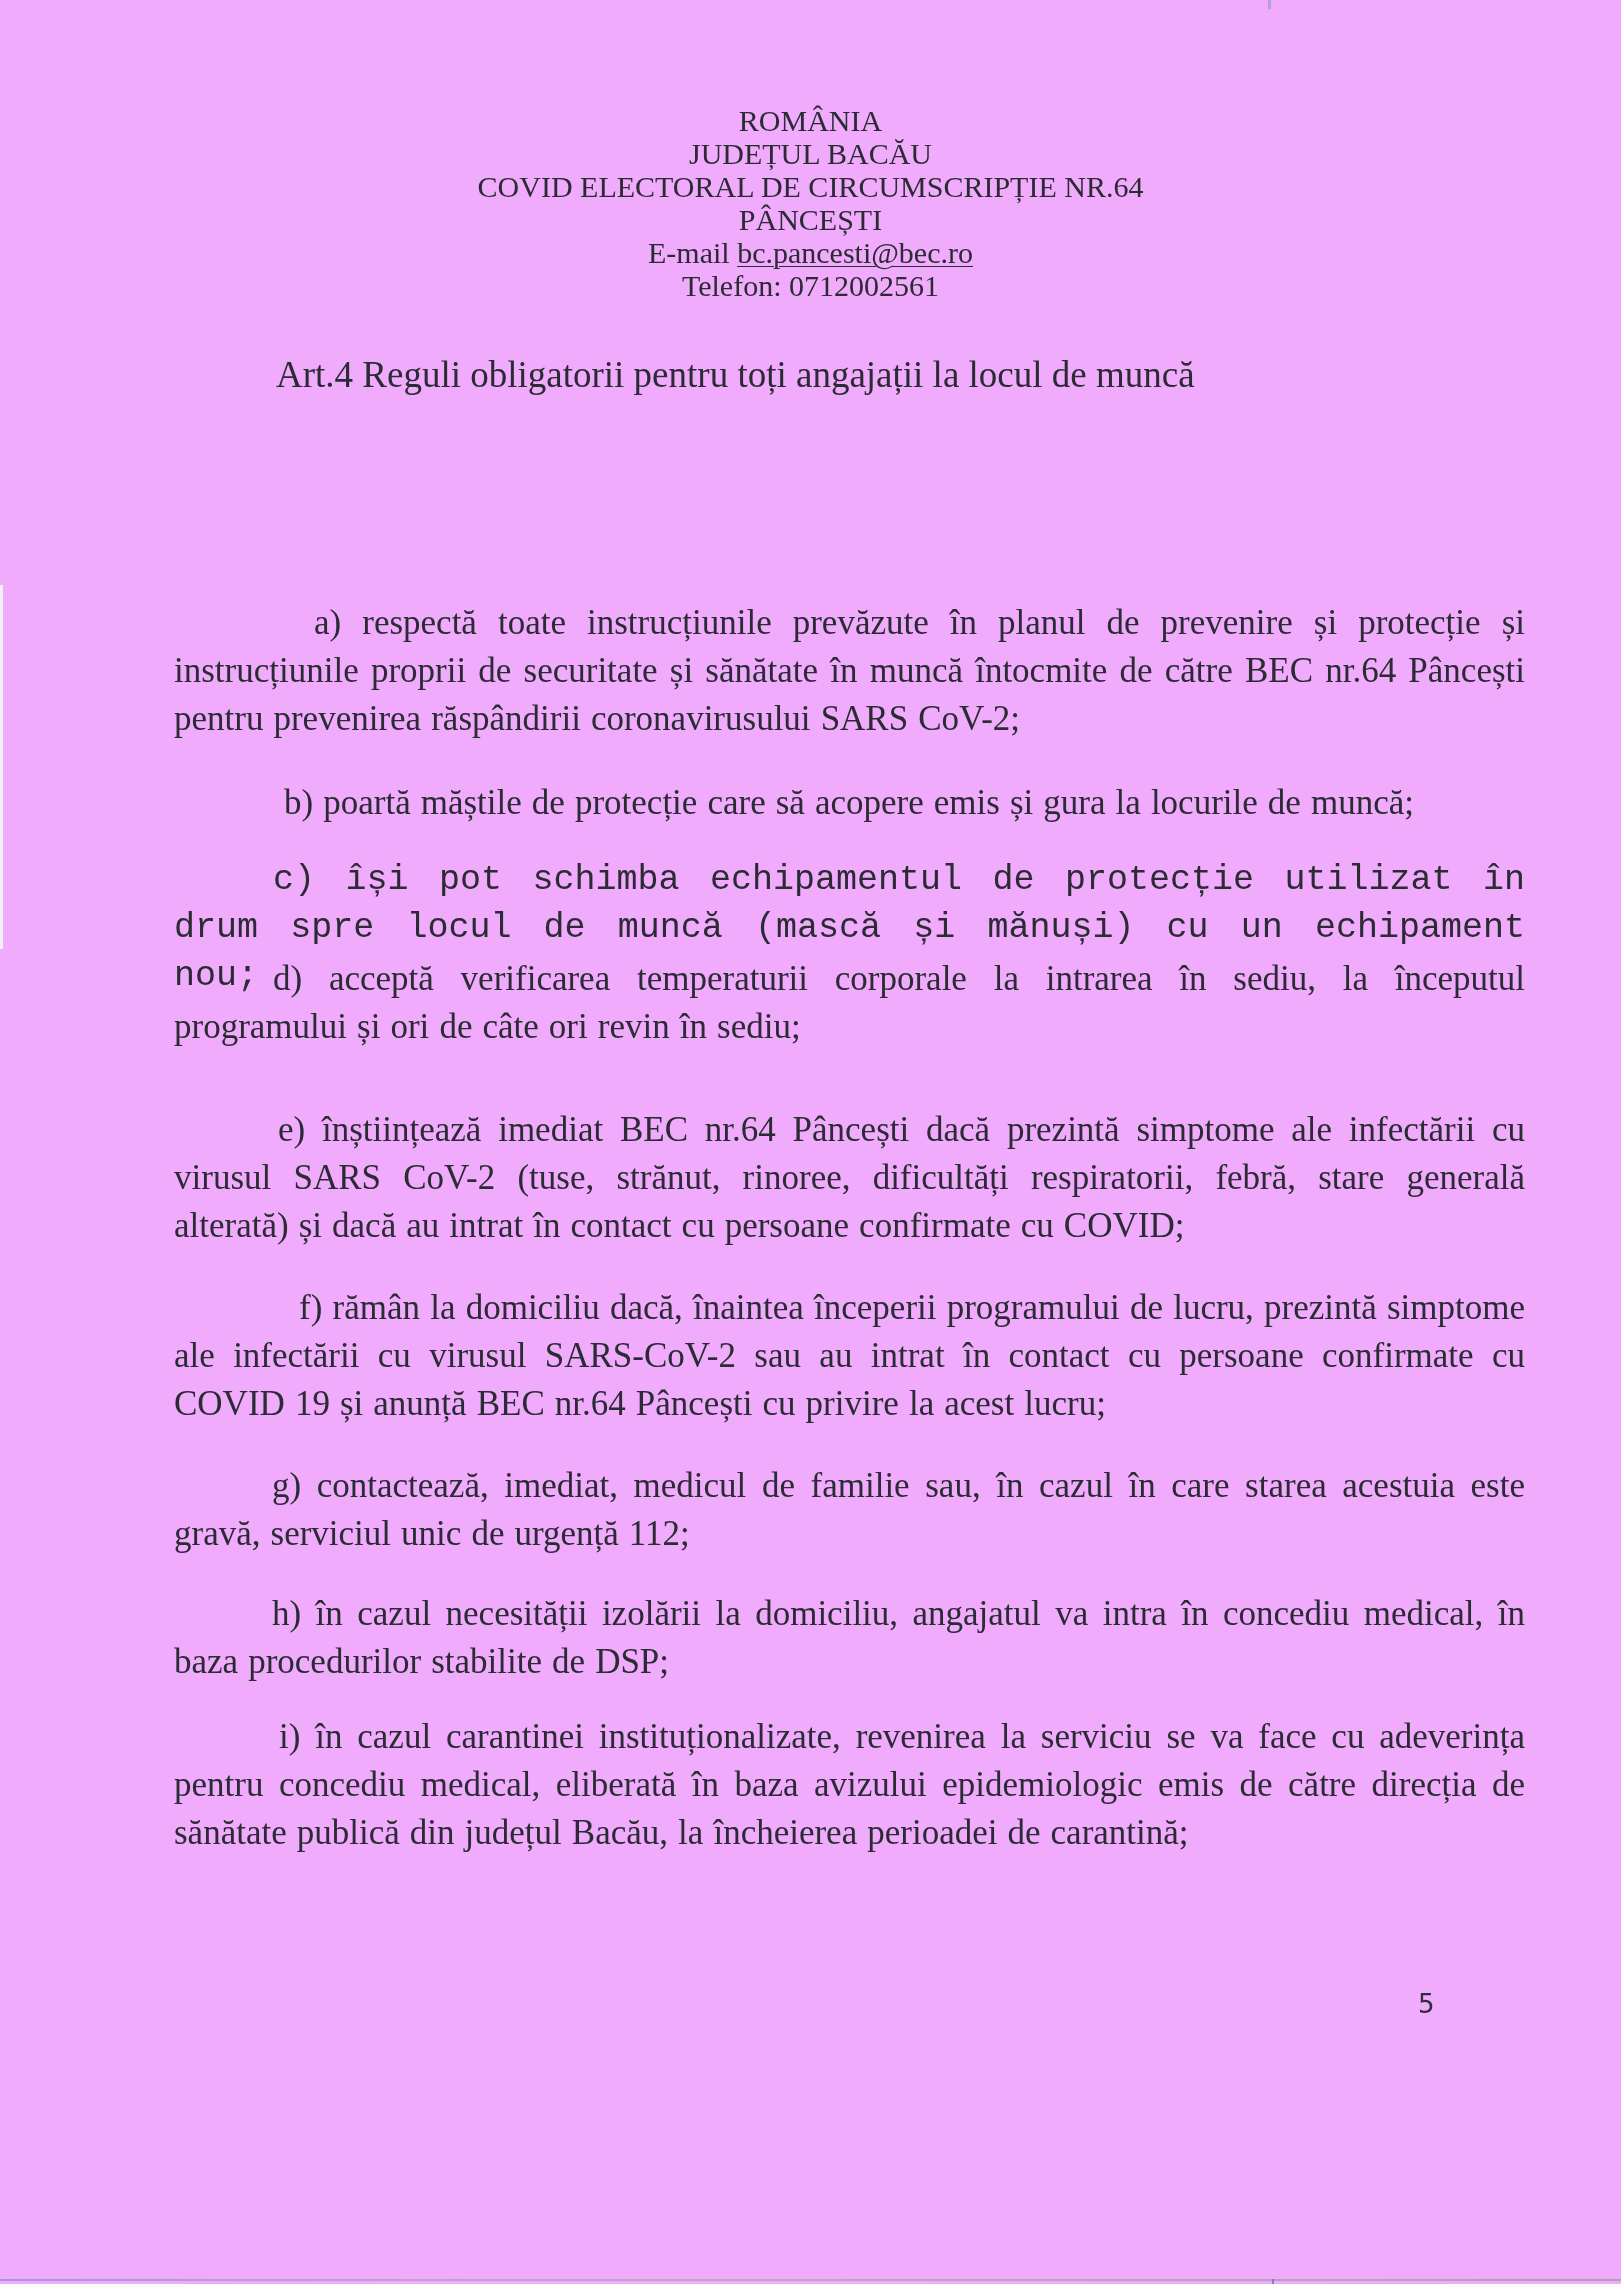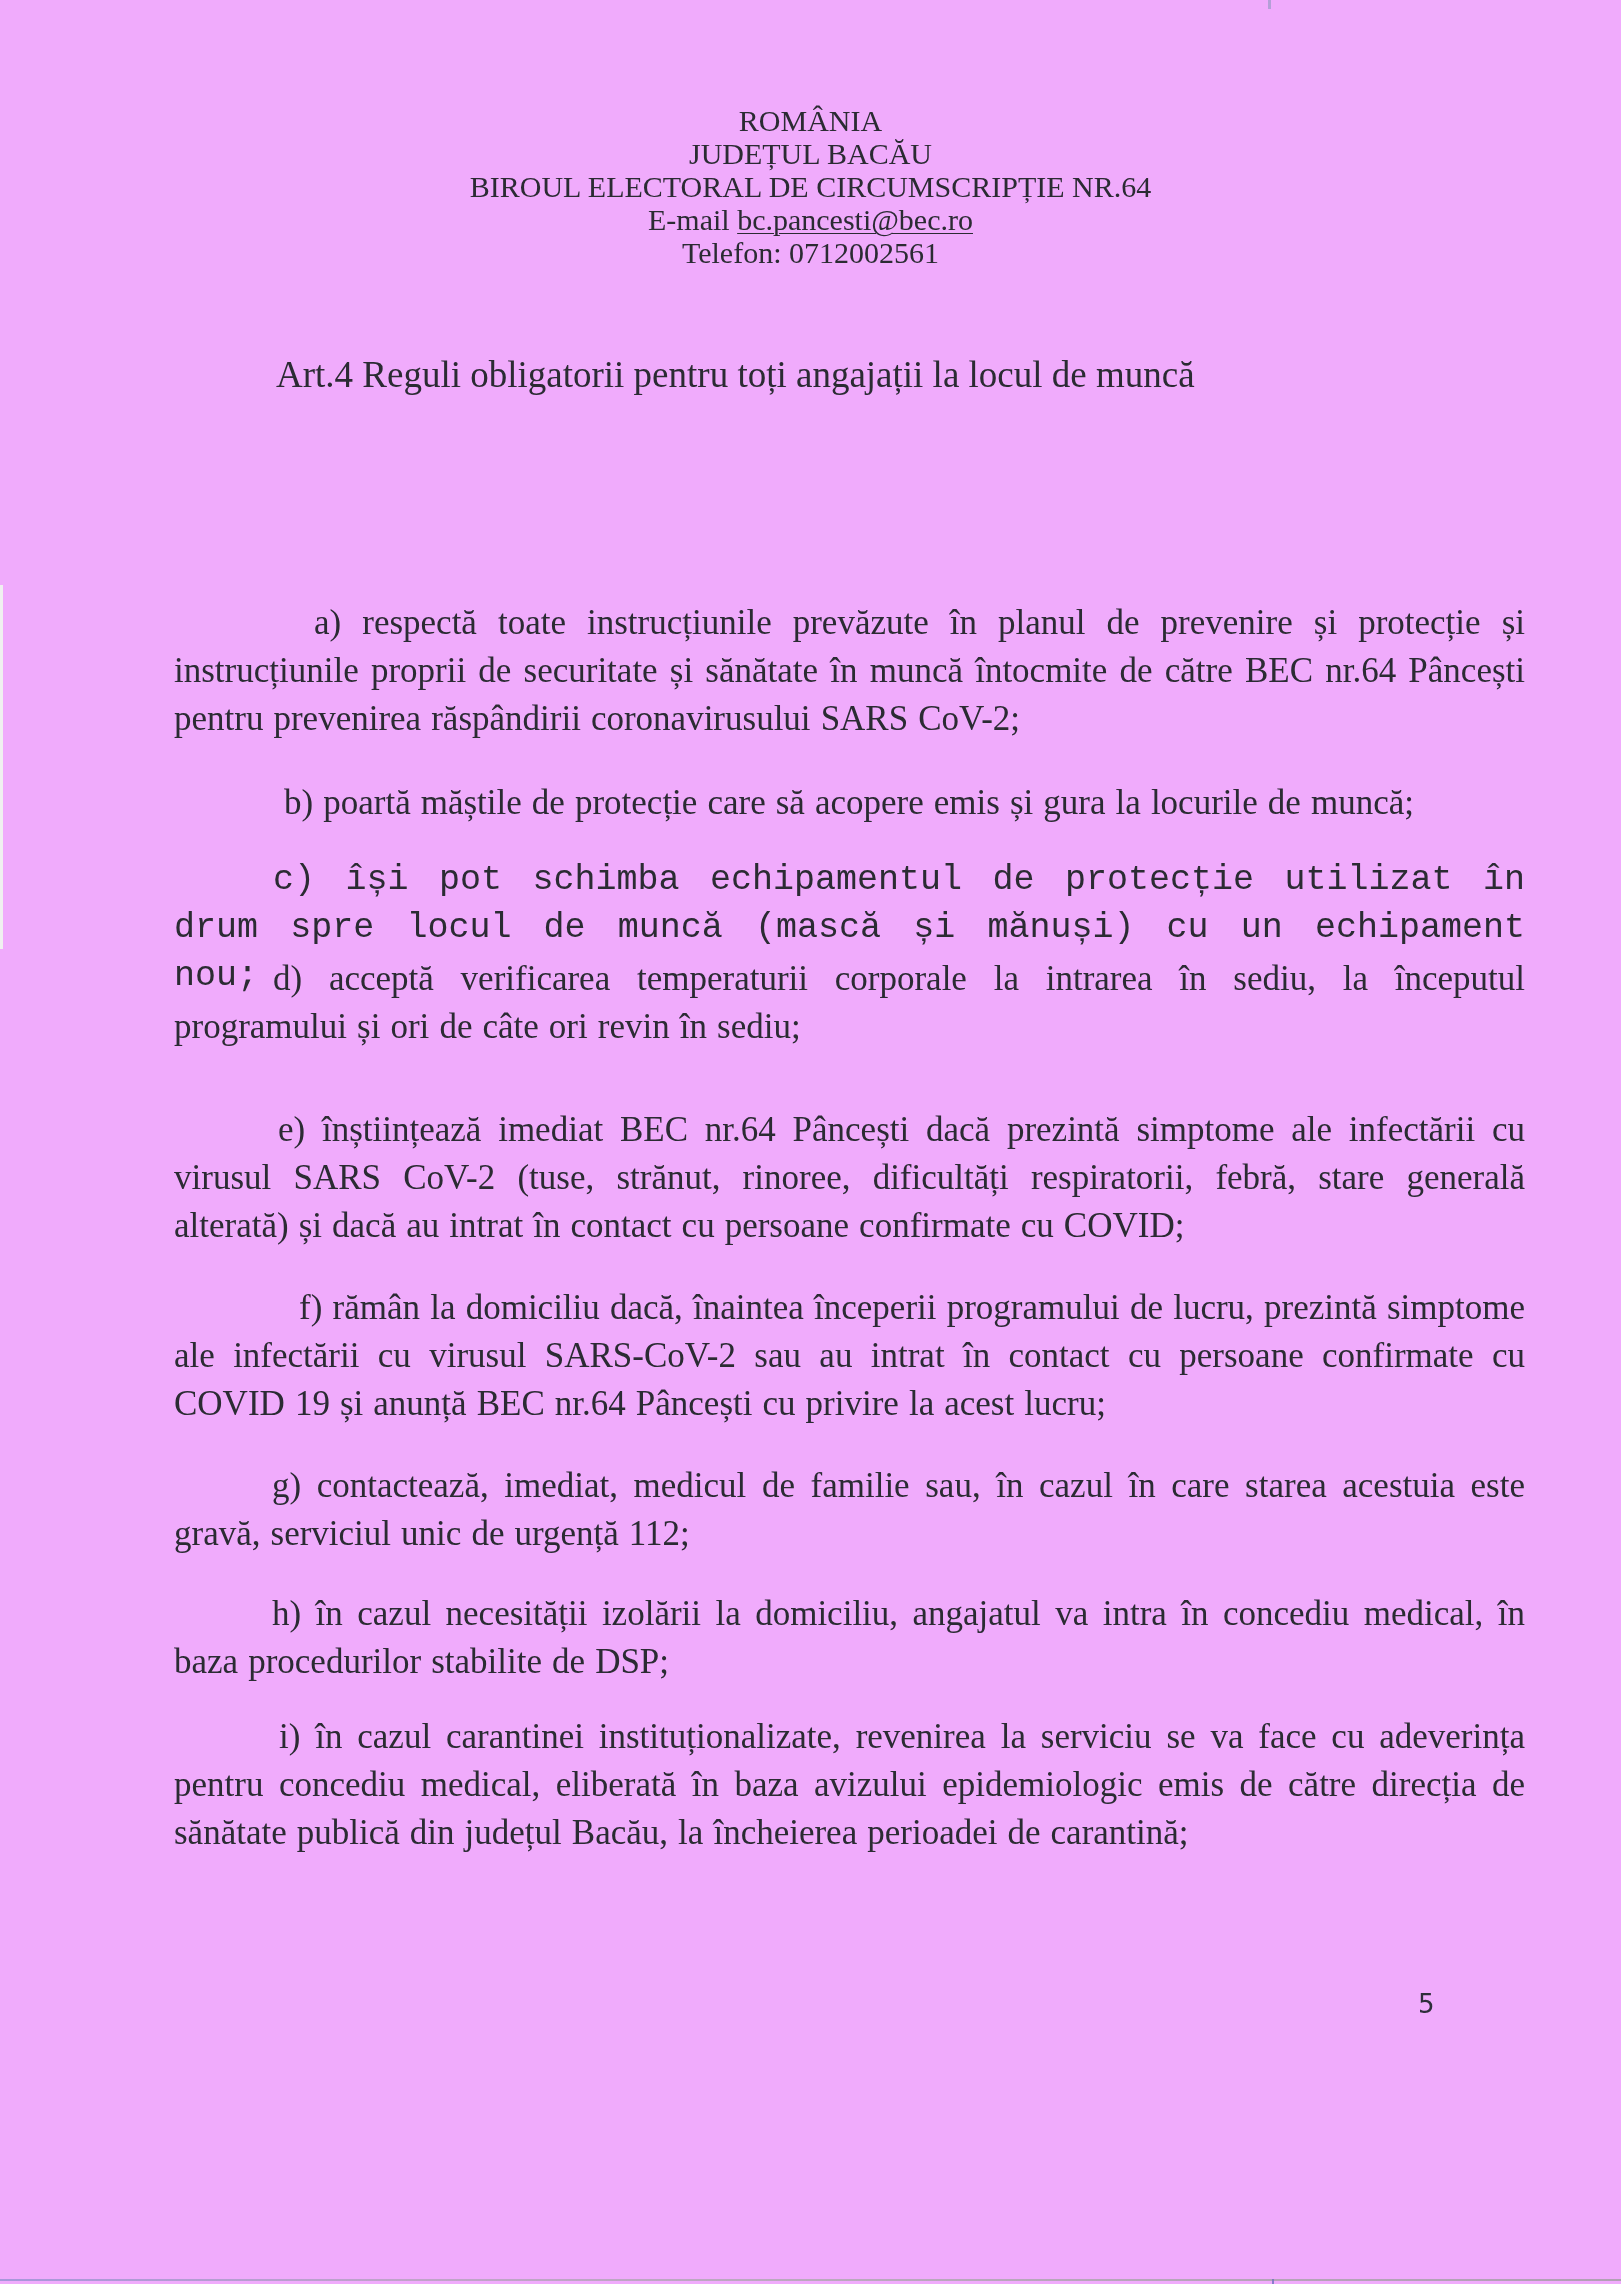--- a/index.html
+++ b/index.html
@@ -118,21 +118,22 @@
 <body>
 
 <div class="page">
 
   <div class="scan-tick"></div>
   <div class="scan-left-shadow"></div>
 
   <div class="header">
     <span class="hline">ROMÂNIA</span>
     <span class="hline">JUDEȚUL BACĂU</span>
-    <span class="hline">BIROUL ELECTORAL DE CIRCUMSCRIPȚIE NR.64</span>
+    <span class="hline">COVID ELECTORAL DE CIRCUMSCRIPȚIE NR.64</span>
+    <span class="hline">PÂNCEȘTI</span>
     <span class="hline">
       <span>E-mail</span>
       <a class="email-link">bc.pancesti@bec.ro</a>
     </span>
     <span class="hline">
       <span>Telefon:</span>
       <span>0712002561</span>
     </span>
   </div>
 

